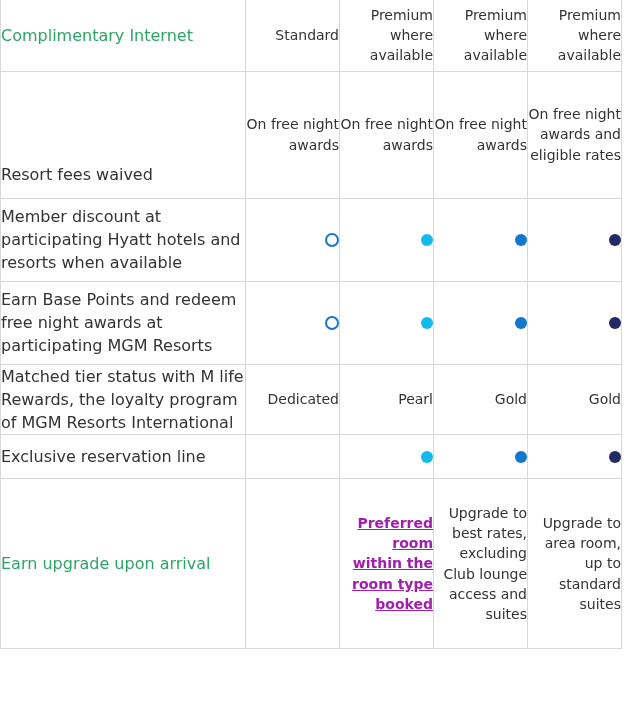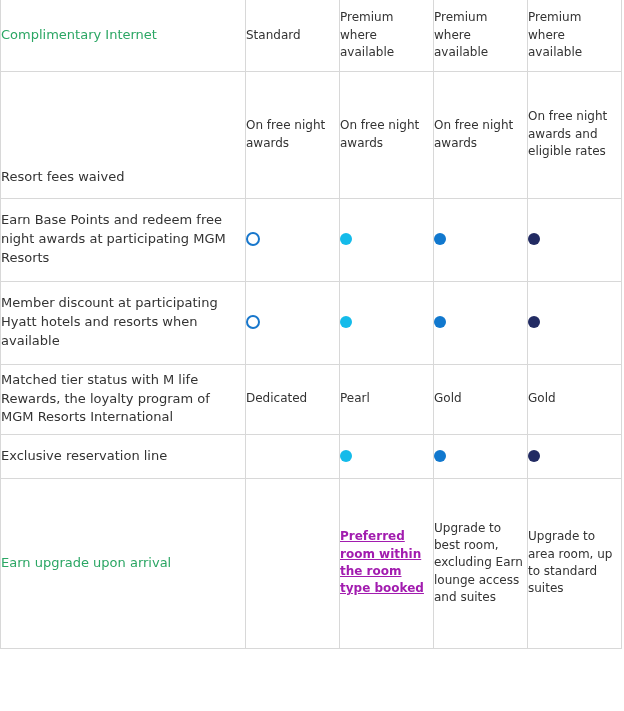--- a/index.html
+++ b/index.html
@@ -41,31 +41,31 @@
   
   col.c-label { width: 245px; }
   col.c-val   { width: 94px;  }
 
   
   .label {
     text-align: left;
     padding: 10px 12px 10px 11px;
     line-height: 1.45;
     color: #333333;
-    font-size: 13px;
+    font-size: 16px;
   }
   .label.green { color: #2ba664; }
   .label.bottom { vertical-align: bottom; padding-bottom: 11px; }
 
   
   .val {
-    text-align: left;
+    text-align: right;
     padding: 9px 7px;
     line-height: 1.45;
-    font-size: 12px;
+    font-size: 14px;
     color: #333333;
   }
 
   
   .dot {
     display: inline-block;
     width: 12px;
     height: 12px;
     border-radius: 50%;
     vertical-align: middle;
@@ -110,28 +110,28 @@
         <td class="val">Premium where available</td>
       </tr>
       <tr style="height: 127px;">
         <td class="label bottom">Resort fees waived</td>
         <td class="val">On free night awards</td>
         <td class="val">On free night awards</td>
         <td class="val">On free night awards</td>
         <td class="val">On free night awards and eligible rates</td>
       </tr>
       <tr style="height: 83px;">
-        <td class="label">Earn Base Points and redeem free night awards at participating MGM Resorts</td>
+        <td class="label">Member discount at participating Hyatt hotels and resorts when available</td>
         <td class="val"><span class="dot open"></span></td>
         <td class="val"><span class="dot cyan"></span></td>
         <td class="val"><span class="dot blue"></span></td>
         <td class="val"><span class="dot navy"></span></td>
       </tr>
       <tr style="height: 83px;">
-        <td class="label">Member discount at participating Hyatt hotels and resorts when available</td>
+        <td class="label">Earn Base Points and redeem free night awards at participating MGM Resorts</td>
         <td class="val"><span class="dot open"></span></td>
         <td class="val"><span class="dot cyan"></span></td>
         <td class="val"><span class="dot blue"></span></td>
         <td class="val"><span class="dot navy"></span></td>
       </tr>
       <tr style="height: 70px; padding-left: 23px;">
         <td class="label">Matched tier status with M life Rewards, the loyalty program of MGM Resorts International</td>
         <td class="val">Dedicated</td>
         <td class="val">Pearl</td>
         <td class="val">Gold</td>
@@ -141,17 +141,17 @@
         <td class="label">Exclusive reservation line</td>
         <td class="val"></td>
         <td class="val"><span class="dot cyan"></span></td>
         <td class="val"><span class="dot blue"></span></td>
         <td class="val"><span class="dot navy"></span></td>
       </tr>
       <tr style="height: 170px;">
         <td class="label green">Earn upgrade upon arrival</td>
         <td class="val"></td>
         <td class="val linkcell"><span class="linktext">Preferred room within the room type booked</span></td>
-        <td class="val">Upgrade to best room, excluding Earn lounge access and suites</td>
+        <td class="val">Upgrade to best rates, excluding Club lounge access and suites</td>
         <td class="val">Upgrade to area room, up to standard suites</td>
       </tr>
     </tbody>
 </table>
 
 </body></html>

